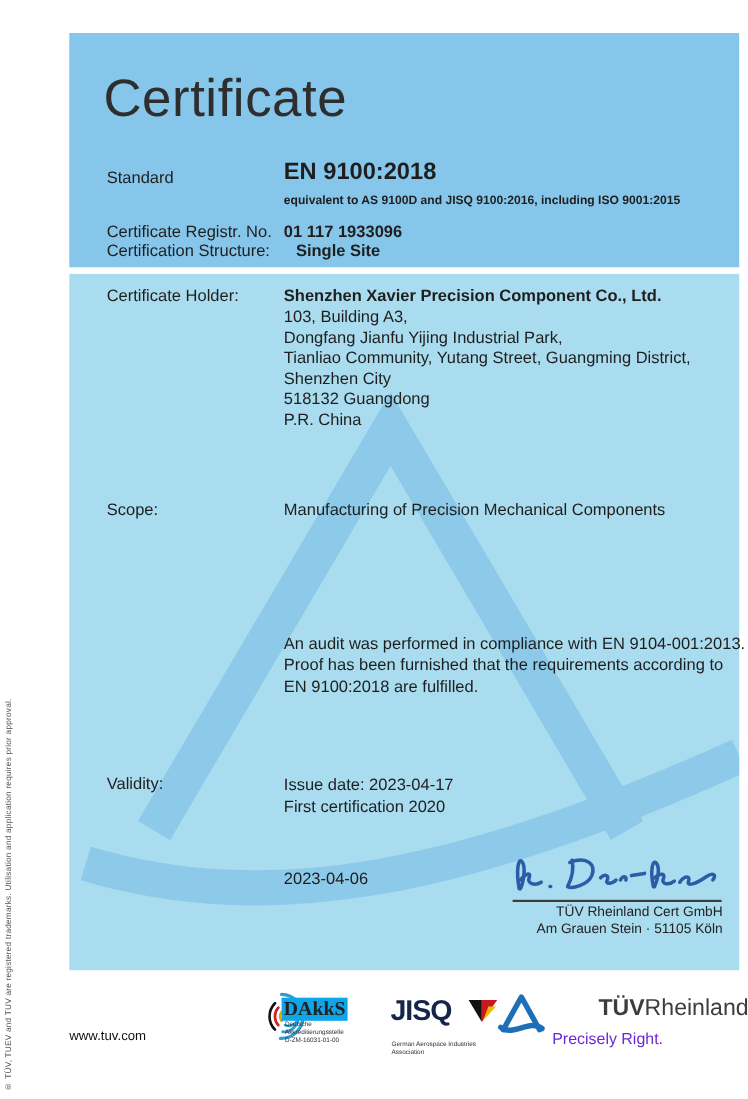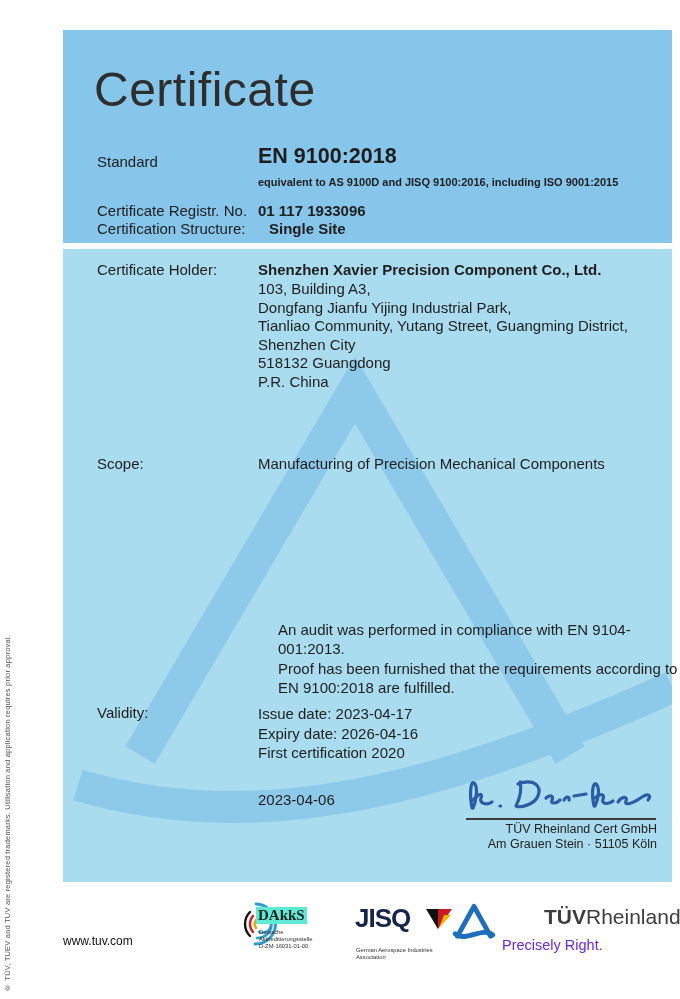--- a/index.html
+++ b/index.html
@@ -16,21 +16,21 @@
   .val  { font-size:15px; color:#1e1e1e; }
   .b    { font-weight:700; }
   .std-val { left:258px; top:144px; font-size:21.5px; font-weight:700; }
   .std-eq  { left:258px; top:176px; font-size:11px; font-weight:700; }
   .addr div, .audit div, .validity-lines div { font-size:15px; line-height:18.6px; }
   .audit div { line-height:19.3px; }
   .validity-lines div { line-height:19.6px; }
   .sig-line { left:466px; top:818px; width:190px; height:1.5px; background:#3c3c3c; }
   .sig-block { right:23px; top:822px; text-align:right; font-size:12.5px; line-height:15px; color:#222; }
   .website { left:63px; top:934px; font-size:12px; color:#111; }
-  .dakks-word { left:256px; top:907px; font-family:"Liberation Serif", serif; font-weight:700; font-size:15px; color:#222; background:#5eead4; padding:0 2px; }
+  .dakks-word { left:256px; top:907px; font-family:"Liberation Serif", serif; font-weight:700; font-size:18px; color:#222; background:#0ea5e9; padding:0 2px; }
   .dakks-sub { left:259px; top:929px; font-size:5.8px; line-height:7px; color:#333; }
   .bdli-word { left:355px; top:903px; font-size:26px; font-weight:700; color:#16254a; letter-spacing:-1px; }
   .bdli-sub  { left:356px; top:947px; font-size:5.8px; line-height:7px; color:#333; }
   .tuv-word  { left:500px; top:905px; font-size:21px; color:#3d3d3d; }
   .tuv-word .bold { font-weight:700;margin-left:44px; }
   .tuv-word sup { font-size:10px; }
   .tuv-tag   { left:502px; top:937px; font-size:14.5px; color:#6d28d9; }
   .side-note {
     left:3px; top:610px; height:382px;
     writing-mode:vertical-rl; transform:rotate(180deg);
@@ -70,30 +70,29 @@
     <div>Dongfang Jianfu Yijing Industrial Park,</div>
     <div>Tianliao Community, Yutang Street, Guangming District,</div>
     <div>Shenzhen City</div>
     <div>518132 Guangdong</div>
     <div>P.R. China</div>
   </div>
 
   <div class="abs lbl" style="left:97px; top:455px;">Scope:</div>
   <div class="abs val" style="left:258px; top:455px;">Manufacturing of Precision Mechanical Components</div>
 
-  <div class="abs audit" style="left:258px; top:620px;margin-left:20px;">
+  <div class="abs audit" style="left:258px; top:576px;">
     <div>An audit was performed in compliance with EN 9104-001:2013.</div>
     <div>Proof has been furnished that the requirements according to</div>
     <div>EN 9100:2018 are fulfilled.</div>
   </div>
 
   <div class="abs lbl" style="left:97px; top:704px;">Validity:</div>
   <div class="abs validity-lines" style="left:258px; top:704px;">
     <div>Issue date: 2023-04-17</div>
-    <div>Expiry date: 2026-04-16</div>
     <div>First certification 2020</div>
   </div>
 
   <div class="abs val" style="left:258px; top:791px;">2023-04-06</div>
   <svg class="abs" style="left:460px; top:770px;" width="200" height="46" viewBox="0 0 196 46">
     <g fill="none" stroke="#2b5ca6" stroke-width="3.2" stroke-linecap="round" stroke-linejoin="round">
       <path d="M10,38 C7,22 9,8 13,14 C16,19 14,32 11,38"></path>
       <path d="M11,30 C17,23 21,23 19,28 C17,33 24,36 30,32"></path>
       <path d="M38,36 L38.6,36"></path>
       <path d="M58,12 C60,20 58,28 54,36 C58,38 72,35 76,26 C80,16 72,8 56,14"></path>

